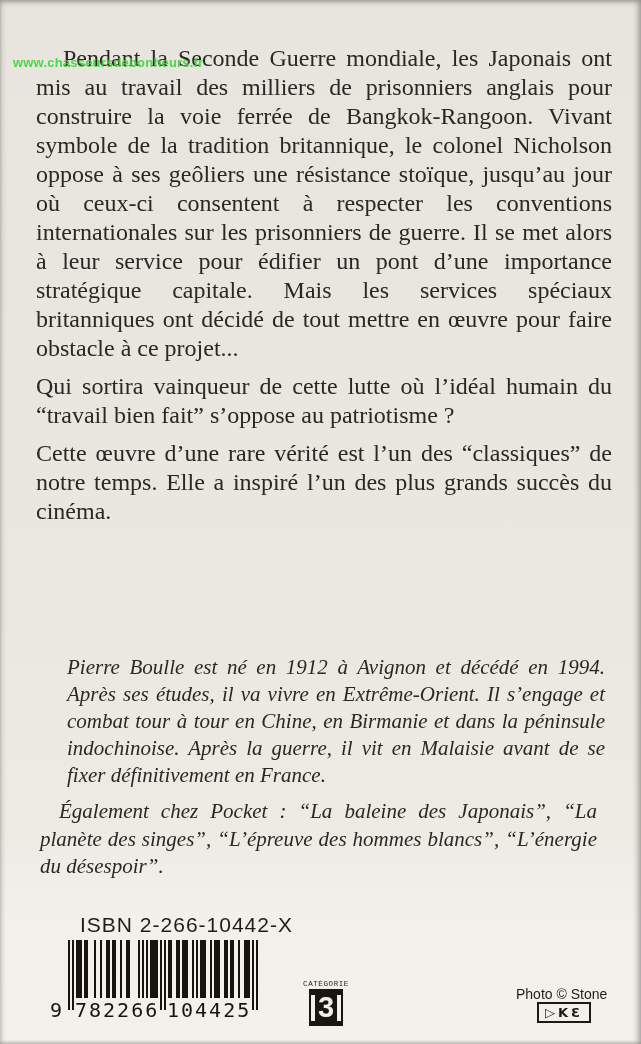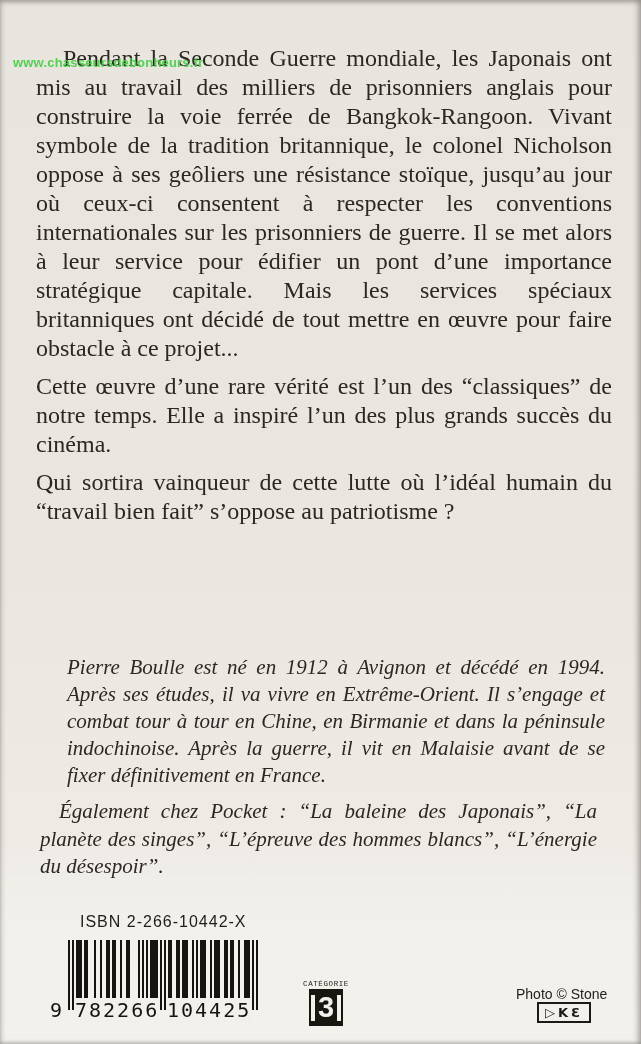--- a/index.html
+++ b/index.html
@@ -43,21 +43,21 @@
     position:absolute;left:40px;top:798px;width:557px;
     margin:0;
     font-style:italic;
     font-size:21px;line-height:27.5px;
     text-align:justify;
     text-indent:19px;
   }
   .isbn{
     position:absolute;left:80px;top:913px;
     font-family:"Liberation Sans", sans-serif;
-    font-size:16px;letter-spacing:1px;
+    font-size:21px;letter-spacing:1px;
     color:#1e1d1b;
   }
   .barcode-wrap{position:absolute;left:68px;top:940px;width:190px;height:88px;}
   .bars{display:flex;position:absolute;left:0;top:0;}
   .bars .m{width:2px;height:58px;}
   .bars .b{background:#15140f;}
   .bars .g{height:70px;}
   .bc-digit,.bc-digits{
     position:absolute;
     font-family:"DejaVu Sans Mono", monospace;
@@ -99,22 +99,22 @@
 </style>
 </head>
 <body>
 
 <div class="page">
 
   <div class="watermark">www.chasseursdebonheurs.fr</div>
 
   <div class="synopsis">
     <p class="indent">Pendant la Seconde Guerre mondiale, les Japonais ont mis au travail des milliers de prisonniers anglais pour construire la voie ferrée de Bangkok-Rangoon. Vivant symbole de la tradition britannique, le colonel Nicholson oppose à ses geôliers une résistance stoïque, jusqu’au jour où ceux-ci consentent à respecter les conventions internationales sur les prisonniers de guerre. Il se met alors à leur service pour édifier un pont d’une importance stratégique capitale. Mais les services spéciaux britanniques ont décidé de tout mettre en œuvre pour faire obstacle à ce projet...</p>
+    <p>Qui sortira vainqueur de cette lutte où l’idéal humain du “travail bien fait” s’oppose au patriotisme ?</p>
     <p>Cette œuvre d’une rare vérité est l’un des “classiques” de notre temps. Elle a inspiré l’un des plus grands succès du cinéma.</p>
-    <p>Qui sortira vainqueur de cette lutte où l’idéal humain du “travail bien fait” s’oppose au patriotisme ?</p>
   </div>
 
   <p class="bio">Pierre Boulle est né en 1912 à Avignon et décédé en 1994. Après ses études, il va vivre en Extrême-Orient. Il s’engage et combat tour à tour en Chine, en Birmanie et dans la péninsule indochinoise. Après la guerre, il vit en Malaisie avant de se fixer définitivement en France.</p>
 
   <p class="also">Également chez Pocket : “La baleine des Japonais”, “La planète des singes”, “L’épreuve des hommes blancs”, “L’énergie du désespoir”.</p>
 
   <div class="isbn">ISBN 2-266-10442-X</div>
 
   <div class="barcode-wrap">
     <div class="bars" id="barcode-bars">

